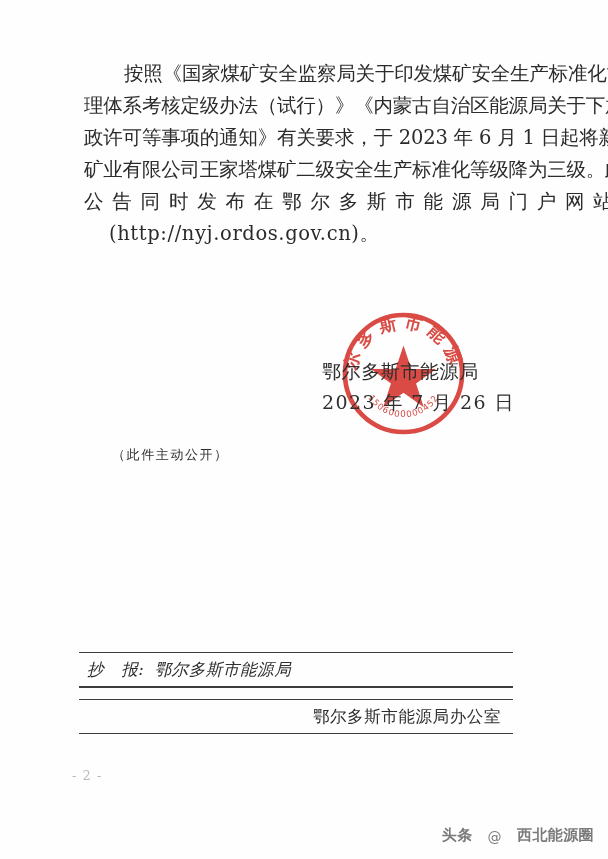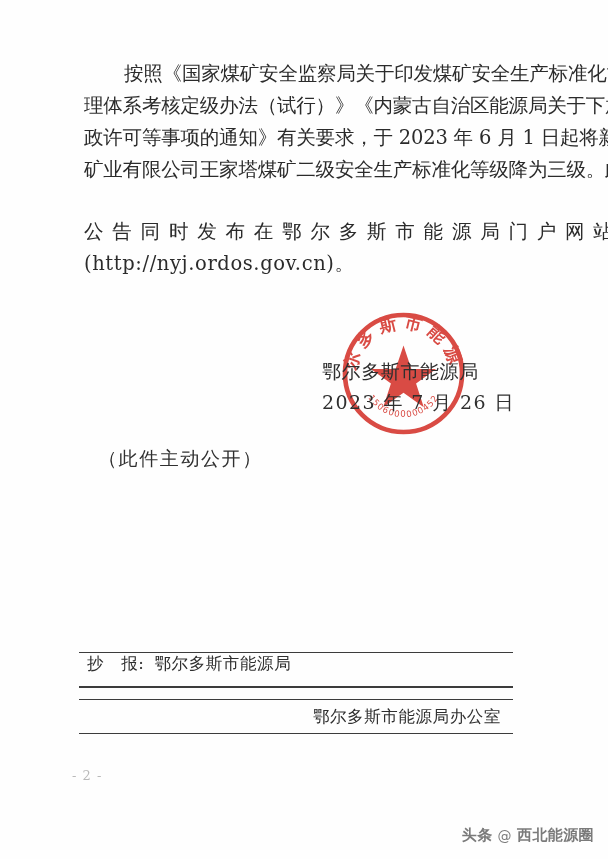--- a/index.html
+++ b/index.html
@@ -31,25 +31,25 @@
     line-height: 32px;
     color: #2b2b2b;
     white-space: nowrap;
     letter-spacing: 0.2px;
   }
   .para-line.indent {
     text-indent: 40px;
   }
   .para-line.spread-mid {
     letter-spacing: 1.3px;
-    margin-top: 30px;
   }
   .para-line.ascii {
     font-family: "DejaVu Serif", "Liberation Serif", serif;
     letter-spacing: 0.6px;
+    margin-left: 25px;
   }
   .para-line.tight {
     letter-spacing: -0.2px;
   }
 
   .gap-small { height: 6px; }
 
   
   .sign-block {
     position: absolute;
@@ -77,45 +77,47 @@
     height: 133px;
     z-index: 2;
     opacity: 0.88;
     pointer-events: none;
   }
   .seal svg { display:block; width:100%; height:100%; }
 
   
   .disclose {
     position: absolute;
-    left: 98px;
+    left: 112px;
     top: 446px;
     font-family: "DejaVu Serif", "Liberation Serif", serif;
-    font-size: 19px;
+    font-size: 13px;
     color: #2f2f2f;
     letter-spacing: 1.6px;
     white-space: nowrap;
   }
 
   
   .footer {
     position: absolute;
     left: 79px;
     top: 652px;
     width: 434px;
   }
   .frule {
     height: 0;
     border-top: 1.6px solid #3c3c3c;
   }
   .frule.thin { border-top-width: 1.1px; }
   .frow {
     display: flex;
+    align-items: center;
     height: 33px;
     padding-left: 8px;
+    font-style: italic;
   }
   .ftext {
     font-family: "DejaVu Serif", "Liberation Serif", serif;
     font-size: 16.5px;
     color: #2f2f2f;
     white-space: nowrap;
     letter-spacing: 0.6px;
   }
   .frow-split {
     display: flex;
@@ -136,22 +138,22 @@
     color: #b9b9b9;
     letter-spacing: 1px;
   }
 
   
   .watermark {
     position: absolute;
     right: 14px;
     bottom: 14px;
     display: flex;
-    align-items: center;
-    gap: 5px;
+    align-items: flex-end;
+    gap: 15px;
     color: #5e5e5e;
     font-family: "DejaVu Sans", "Liberation Sans", sans-serif;
     font-size: 15px;
     font-weight: bold;
     letter-spacing: 0.4px;
     opacity: 0.82;
   }
   .wm-at {
     font-size: 14px;
     font-weight: normal;

